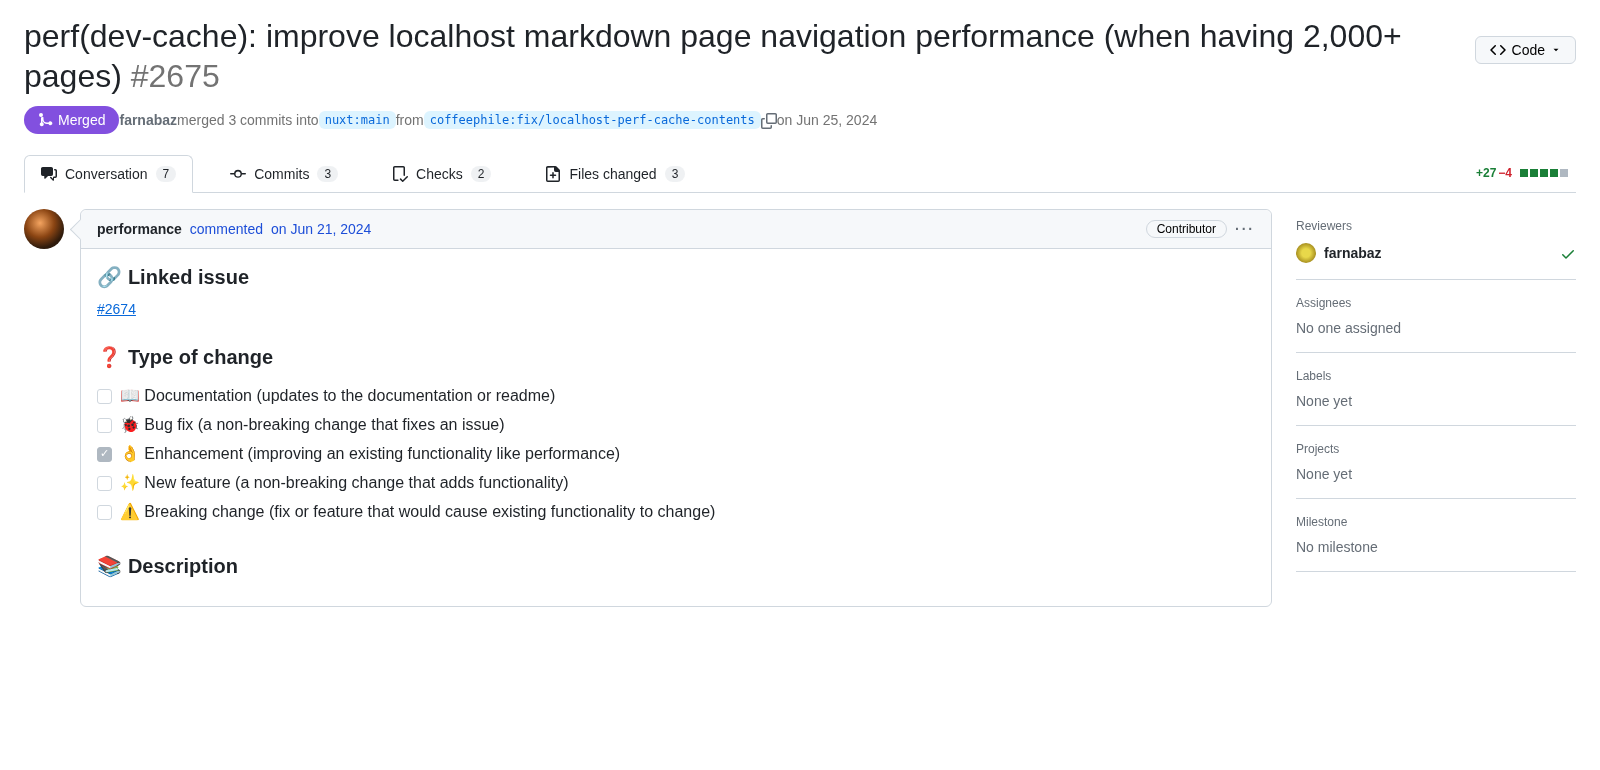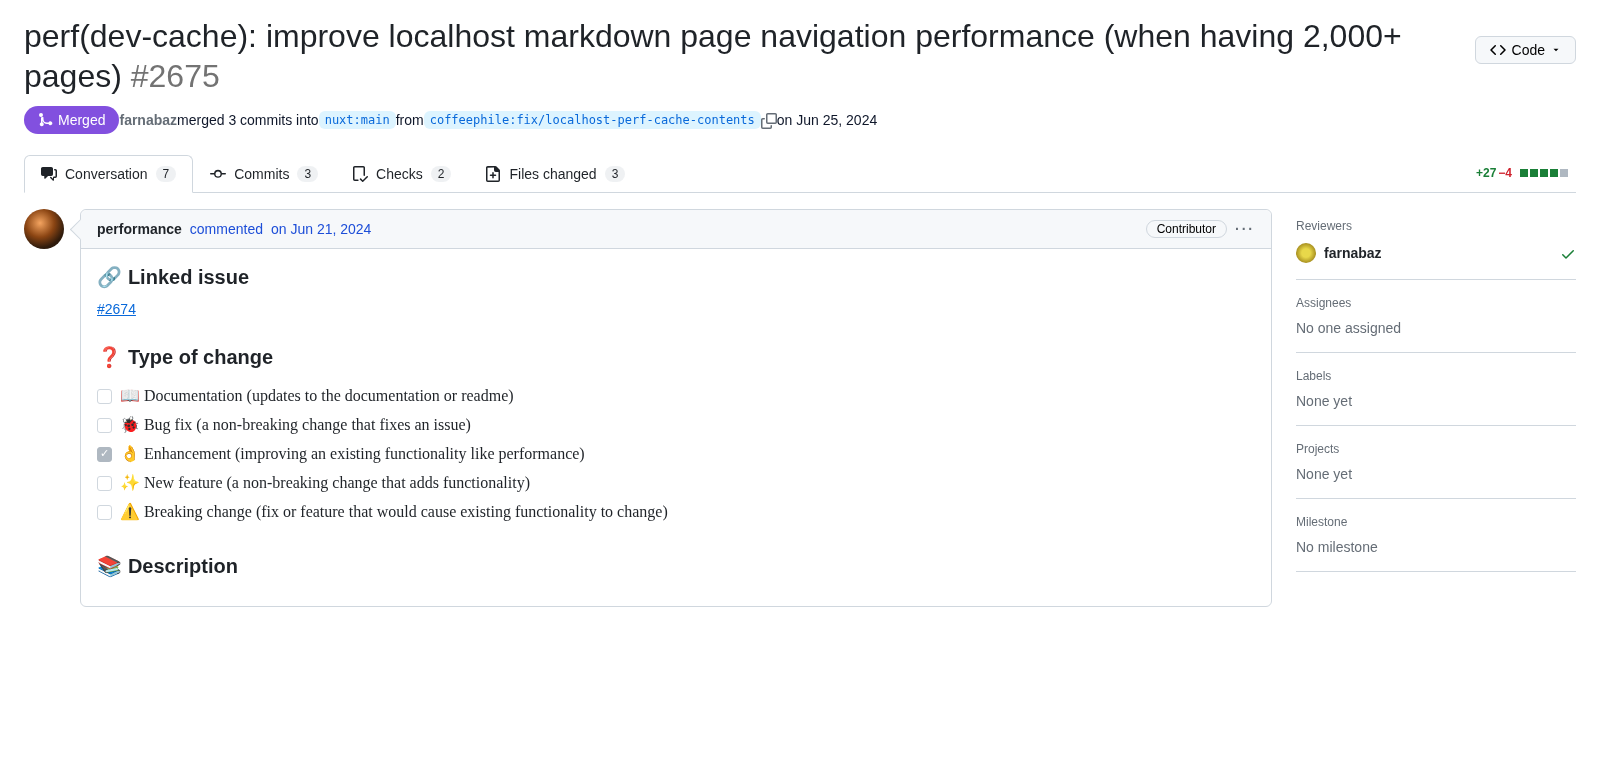--- a/index.html
+++ b/index.html
@@ -6,24 +6,24 @@
 body { font-family: -apple-system, BlinkMacSystemFont, "Segoe UI", Helvetica, Arial, sans-serif; color: #1f2328; background: #fff; font-size: 14px; }
 .container { padding: 16px 24px; }
 .header-row { display: flex; align-items: flex-start; gap: 16px; }
 .title-block { flex: 1; }
 .pr-title { font-size: 32px; font-weight: 400; line-height: 1.25; }
 .pr-number { color: #737373; font-weight: 300; }
 .code-btn { display: inline-flex; align-items: center; gap: 6px; padding: 5px 14px; border: 1px solid #d0d7de; border-radius: 6px; background: #f6f8fa; font-size: 14px; font-weight: 500; cursor: pointer; margin-top: 20px; }
 .meta-row { display: flex; align-items: center; gap: 0; margin-top: 10px; flex-wrap: wrap; }
 .state-badge { display: inline-flex; align-items: center; gap: 4px; background: #8250df; color: #fff; padding: 6px 14px; border-radius: 999px; font-size: 14px; font-weight: 500; }
 .author-link { font-weight: 600; color: #656d76; }
-.meta-text { color: #0f172a; }
+.meta-text { color: #737373; }
 .branch { background: #ddf4ff; color: #0969da; padding: 2px 6px; border-radius: 6px; font-family: ui-monospace, SFMono-Regular, monospace; font-size: 12px; }
 .copy-icon { color: #656d76; cursor: pointer; }
-.tabs { display: flex; align-items: center; border-bottom: 1px solid #d0d7de; margin-top: 20px; }
+.tabs { display: flex; align-items: center; border-bottom: 1px solid #d0d7de; margin-top: 20px; gap: 20px; }
 .tab { display: inline-flex; align-items: center; gap: 8px; padding: 10px 16px; cursor: pointer; border: 1px solid transparent; border-radius: 6px 6px 0 0; position: relative; top: 1px; }
 .tab.active { background: #fff; border-color: #d0d7de; border-bottom-color: #fff; }
 .tab .count { background: #afb8c133; border-radius: 999px; padding: 1px 7px; font-size: 12px; min-width: 20px; text-align: center; }
 .tabs-spacer { flex: 1; }
 .diffstat { display: flex; align-items: center; gap: 2px; font-size: 12px; padding-right: 8px; }
 .add { color: #1a7f37; font-weight: 600; }
 .del { color: #cf222e; font-weight: 600; }
 .diffblock { width: 8px; height: 8px; display: inline-block; }
 .dg { background: #1a7f37; }
 .dn { background: #afb8c1; }
@@ -35,21 +35,21 @@
 .comment-head { background: #f6f8fa; border-bottom: 1px solid #d0d7de; padding: 10px 16px; display: flex; align-items: center; gap: 8px; border-radius: 6px 6px 0 0; }
 .comment-head .author { font-weight: 600; }
 .comment-head .time { color: #1d4ed8; }
 .comment-head .spacer { flex: 1; }
 .role-badge { border: 1px solid #d0d7de; border-radius: 999px; padding: 1px 10px; font-size: 12px; color: #000000; }
 .kebab { color: #656d76; font-weight: 700; letter-spacing: 2px; cursor: pointer; }
 .comment-body { padding: 16px; }
 .comment-body h3 { font-size: 20px; font-weight: 600; margin-bottom: 12px; display: flex; align-items: center; gap: 6px; }
 .link { color: #0969da; text-decoration: underline; }
 .checklist { list-style: none; margin-top: 8px; }
-.checklist li { display: flex; align-items: flex-start; gap: 8px; padding: 5px 0; font-size: 16px; font-family: Liberation Serif, serif; }
+.checklist li { display: flex; align-items: flex-start; gap: 8px; padding: 5px 0; font-size: 16px; }
 .checkbox { width: 15px; height: 15px; border: 1px solid #d0d7de; border-radius: 3px; flex-shrink: 0; margin-top: 3px; }
 .checkbox.checked { background: #afb8c1; border-color: #afb8c1; position: relative; }
 .checkbox.checked::after { content: "✓"; color: #fff; font-size: 11px; position: absolute; top: -1px; left: 2px; }
 .section-gap { margin-top: 28px; }
 .sidebar { width: 280px; flex-shrink: 0; }
 .side-section { border-bottom: 1px solid #d0d7de; padding: 16px 0; }
 .side-section:first-child { padding-top: 10px; }
 .side-title { font-size: 12px; font-weight: 400; color: #656d76; margin-bottom: 10px; }
 .reviewer-row { display: flex; align-items: center; gap: 8px; }
 .reviewer-avatar { width: 20px; height: 20px; border-radius: 50%; background: radial-gradient(circle, #e8d84a 30%, #a89020 70%); }

